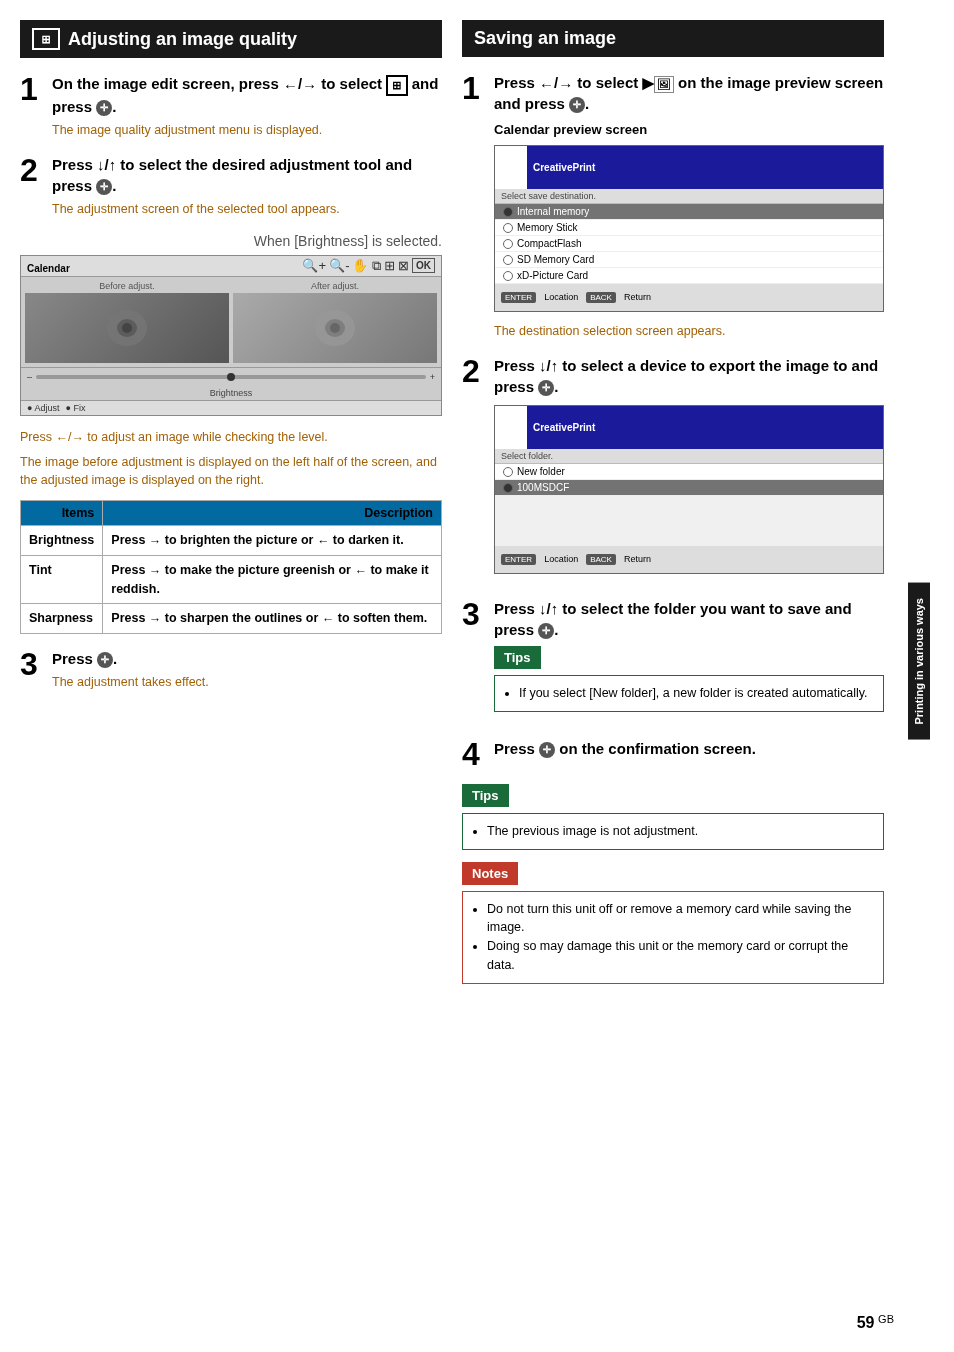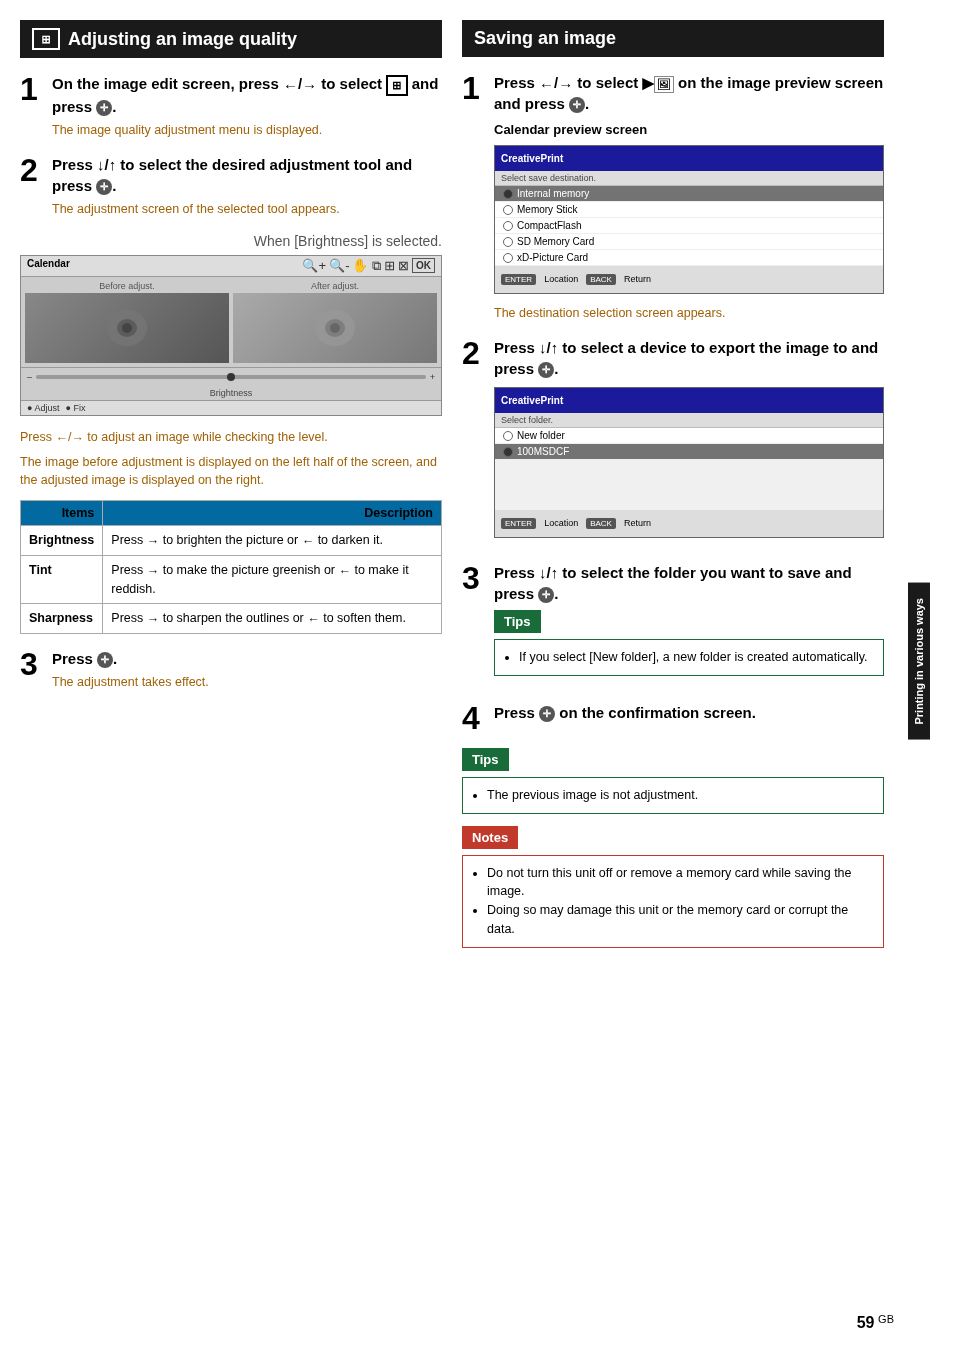--- a/index.html
+++ b/index.html
@@ -92,21 +92,21 @@
     .screenshot {
       border: 1px solid #888;
       background: #222;
       margin-bottom: 12px;
       overflow: hidden;
     }
     .screenshot-toolbar {
       background: #ddd;
       padding: 2px 6px;
       display: flex;
-      align-items: flex-start;
+      align-items: flex-end;
       gap: 4px;
       border-bottom: 1px solid #999;
     }
     .screenshot-toolbar span {
       font-size: 10px;
       color: #333;
     }
     .screenshot-toolbar .toolbar-title {
       font-size: 10px;
       font-weight: bold;
@@ -203,20 +203,21 @@
       padding: 5px 8px;
       text-align: right;
       border: 1px solid #aaa;
       font-weight: bold;
     }
     .adj-table td {
       padding: 5px 8px;
       border: 1px solid #aaa;
       vertical-align: top;
       line-height: 1.5;
+      font-weight: bold;
     }
     .adj-table td:first-child {
       font-weight: bold;
       white-space: nowrap;
     }
     
     .tips-box {
       background: #1a6b3a;
       color: #fff;
       padding: 4px 10px;
@@ -258,23 +259,24 @@
     
     .menu-screenshot {
       border: 1px solid #666;
       background: #fff;
       margin-bottom: 10px;
       font-size: 10px;
     }
     .menu-title-bar {
       background: #1a1a9a;
       color: #fff;
-      padding: 7px 6px;
+      padding: 16px 6px;
       font-size: 10px;
       font-weight: bold;
+      margin-left: 32px;
     }
     .menu-subtitle {
       background: #ddd;
       padding: 2px 6px;
       font-size: 9px;
       color: #444;
       border-bottom: 1px solid #bbb;
     }
     .menu-item {
       padding: 2px 8px;

